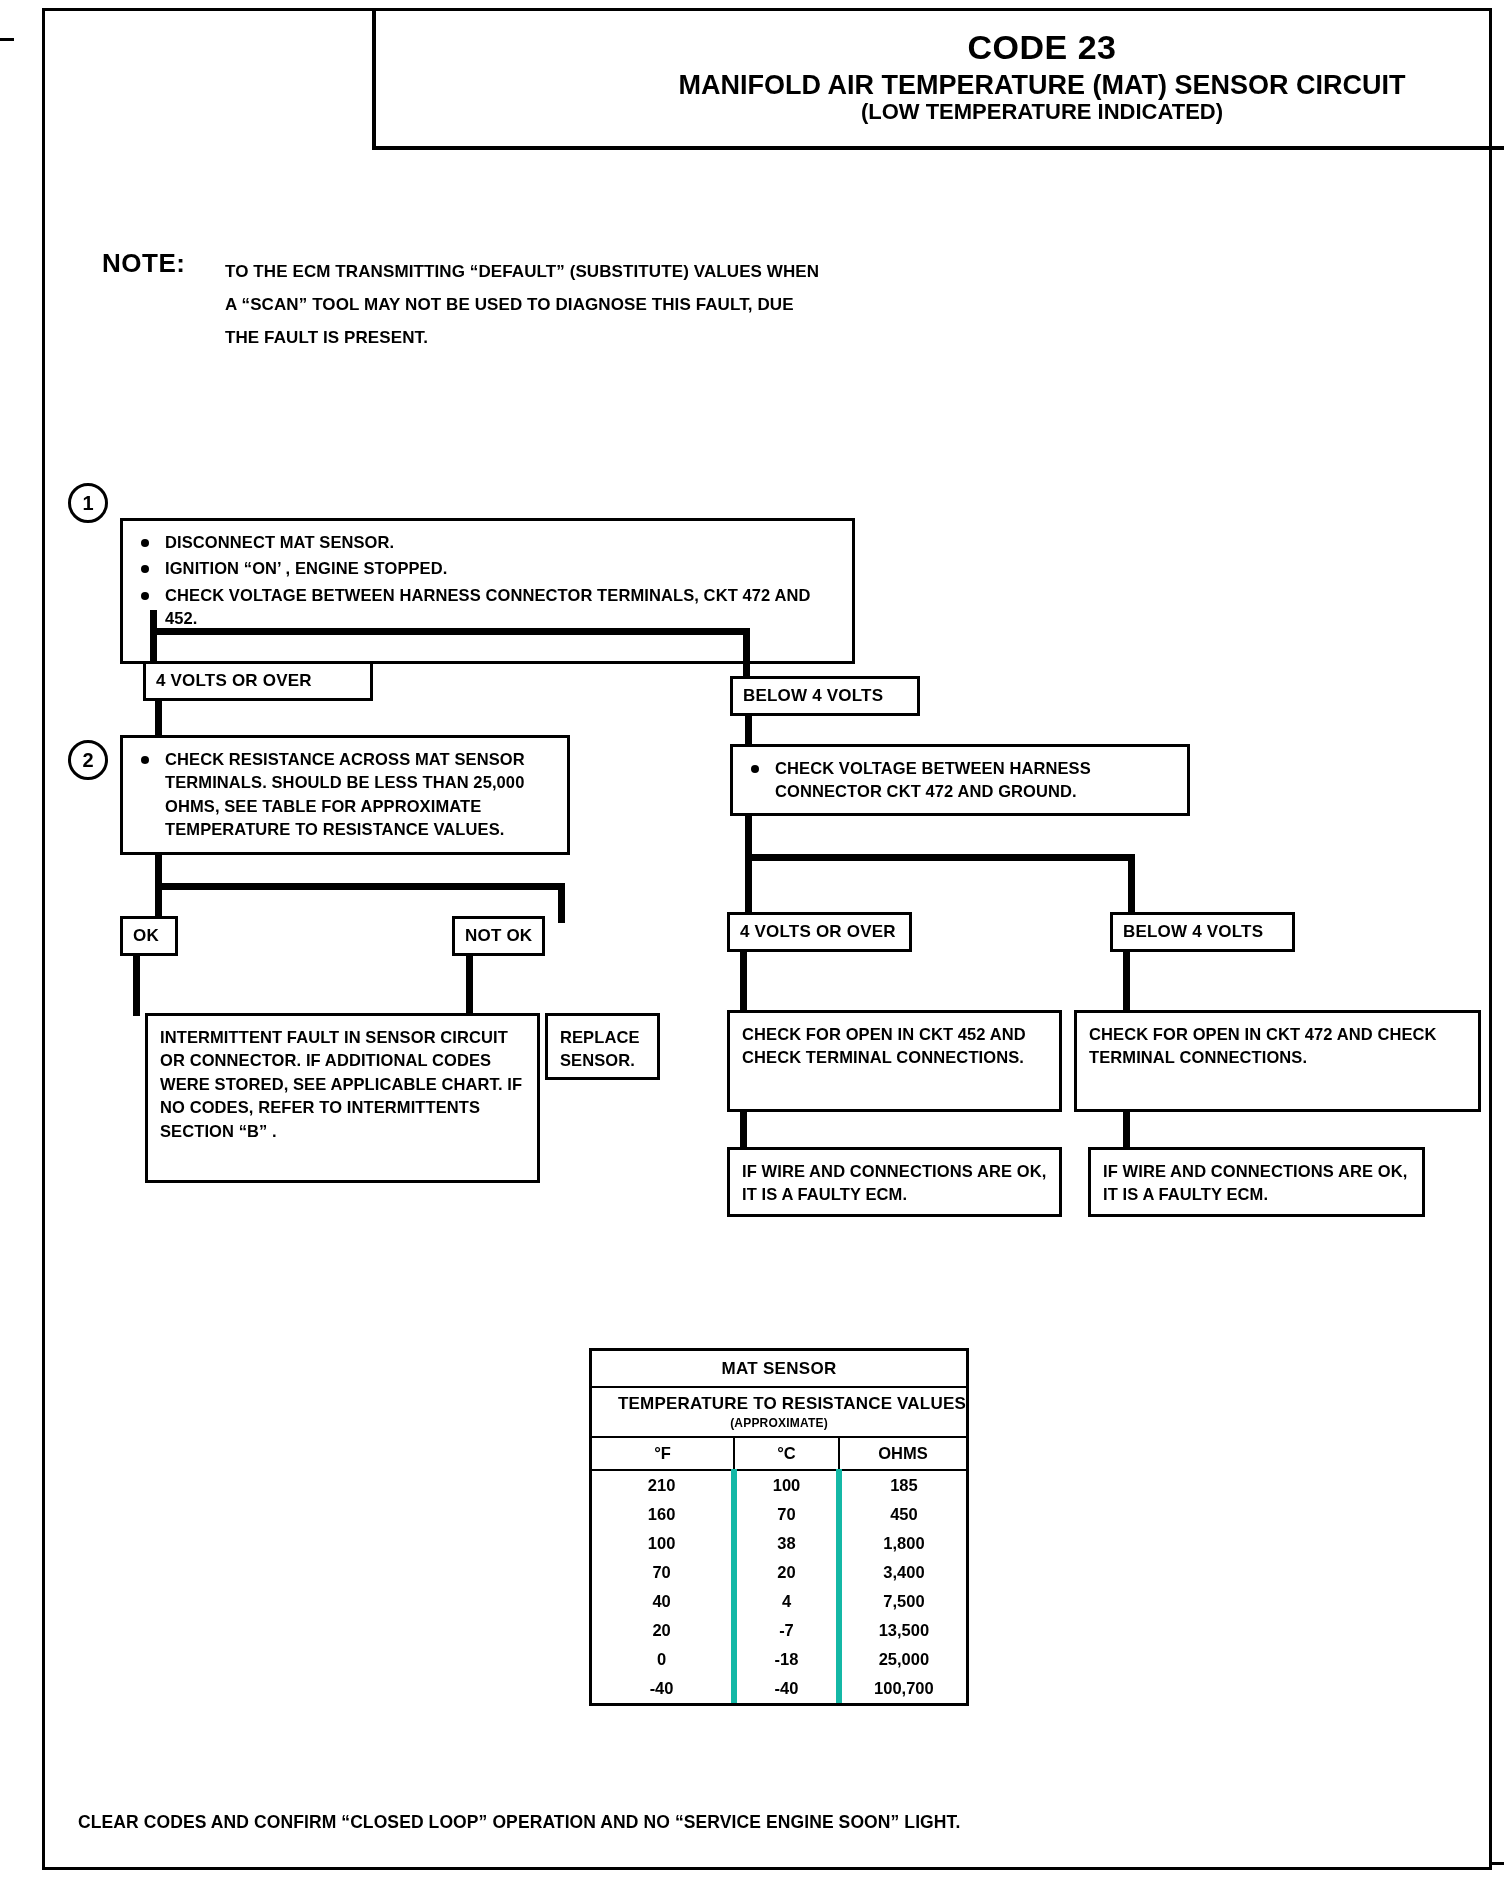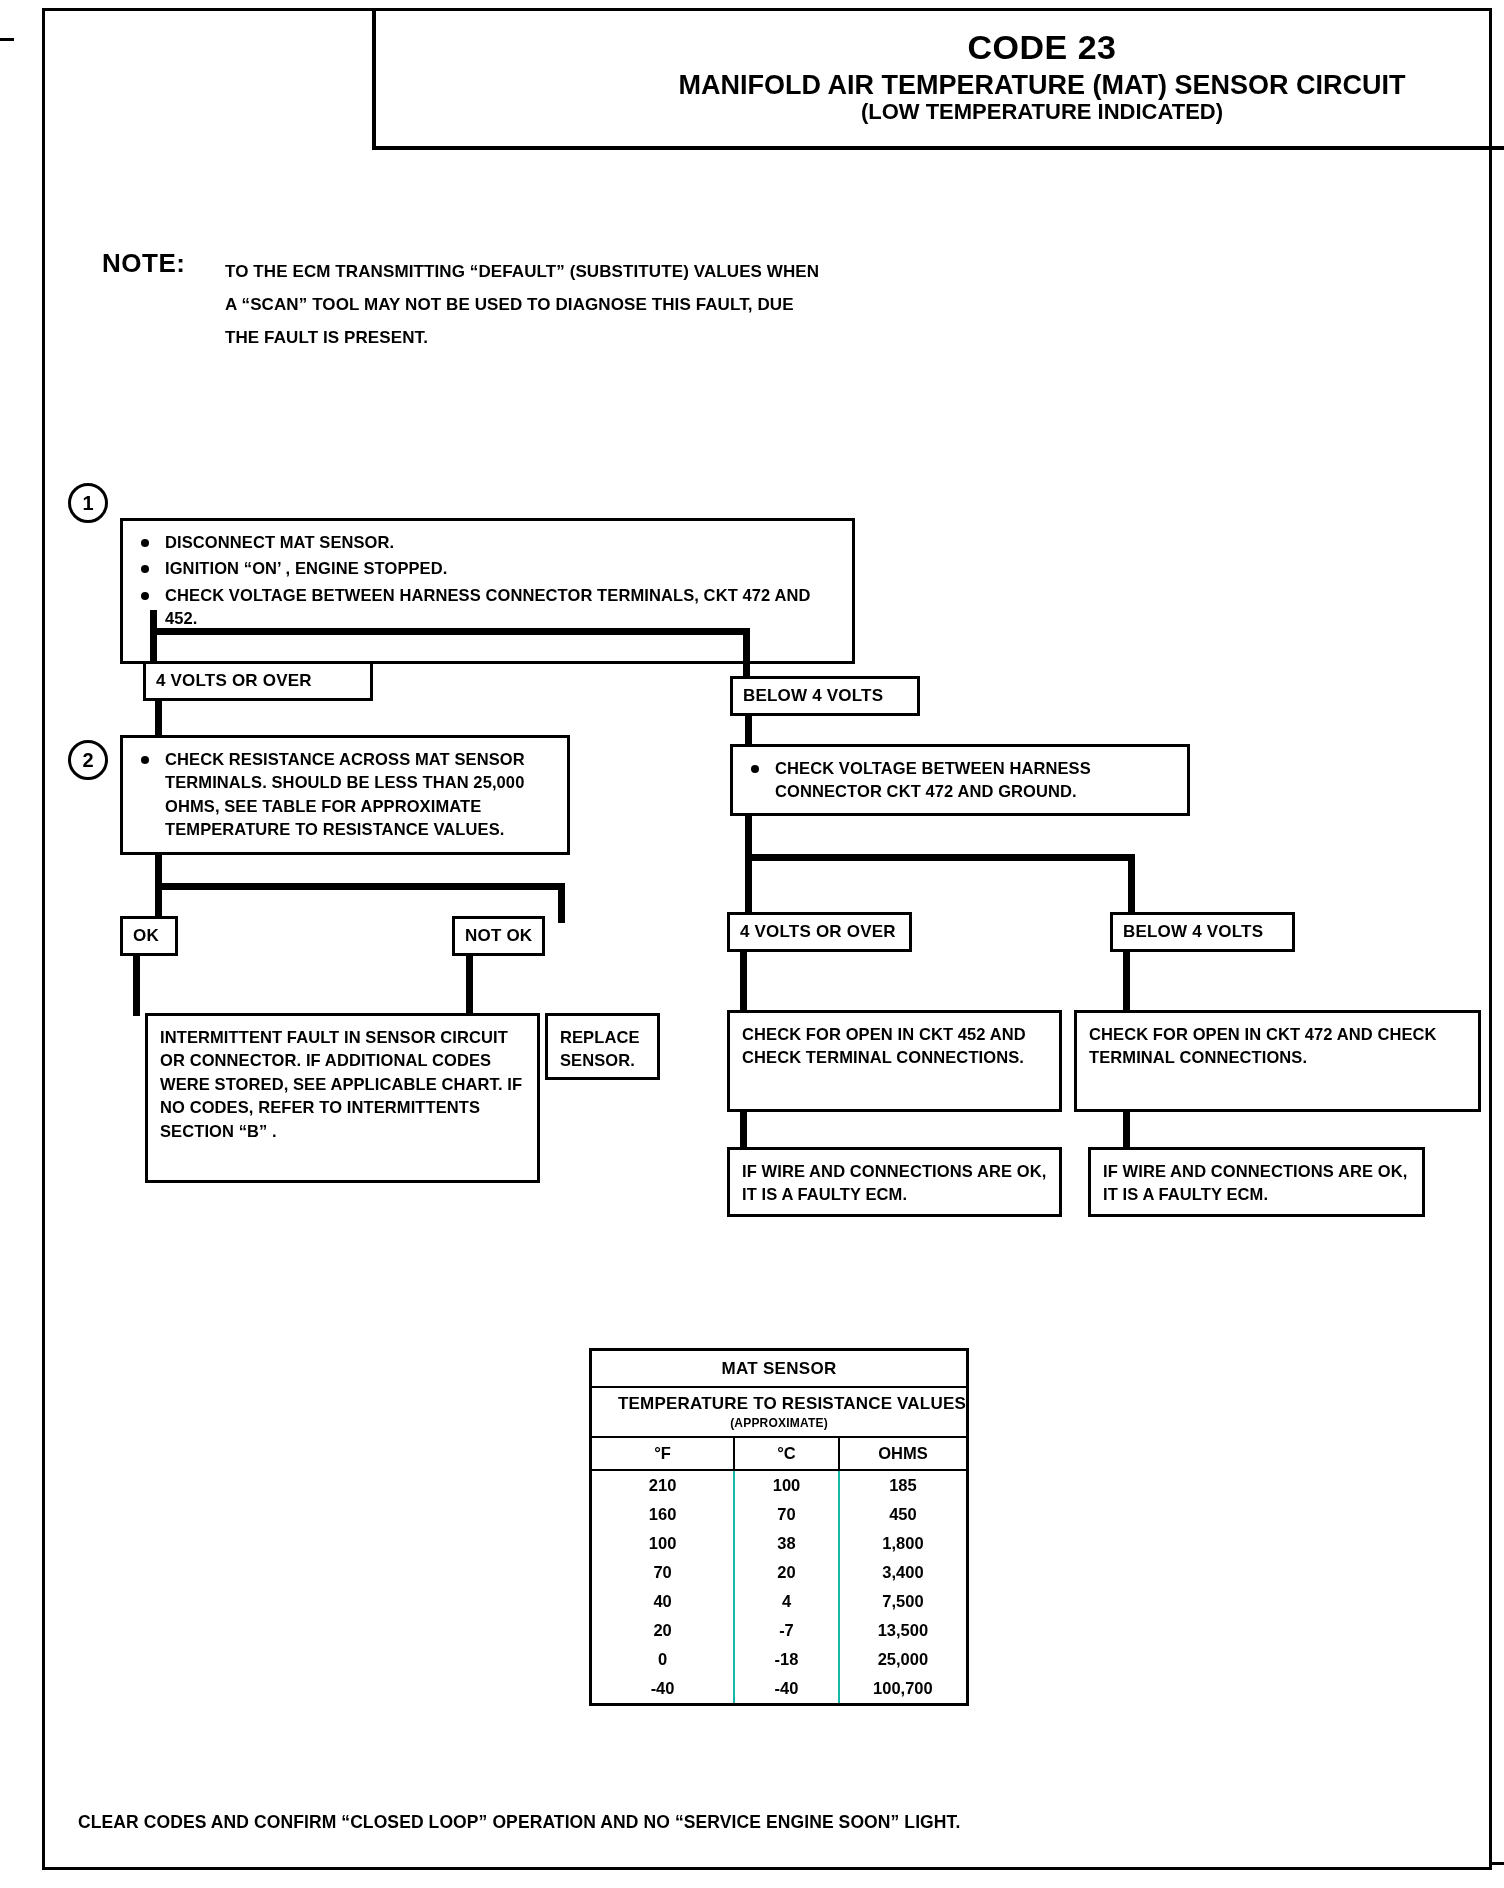--- a/index.html
+++ b/index.html
@@ -175,21 +175,21 @@
     font-size: 16.5px;
     padding: 6px 0;
     border-bottom: 2px solid #000;
     border-right: 2px solid #000;
   }
   #mat-table .t-head td:last-child { border-right: none; }
   #mat-table .t-row td {
     text-align: center;
     font-size: 16.5px;
     padding: 5px 0;
-    border-right: 2px solid #14b8a6;
+    border-right: 6px solid #14b8a6;
   }
   #mat-table .t-row td:last-child { border-right: none; }
   #mat-table .col-f { width: 38%; }
   #mat-table .col-c { width: 28%; }
   #mat-table .col-o { width: 34%; }
   
   #footer-note {
     position: absolute;
     left: 78px;
     top: 1812px;

